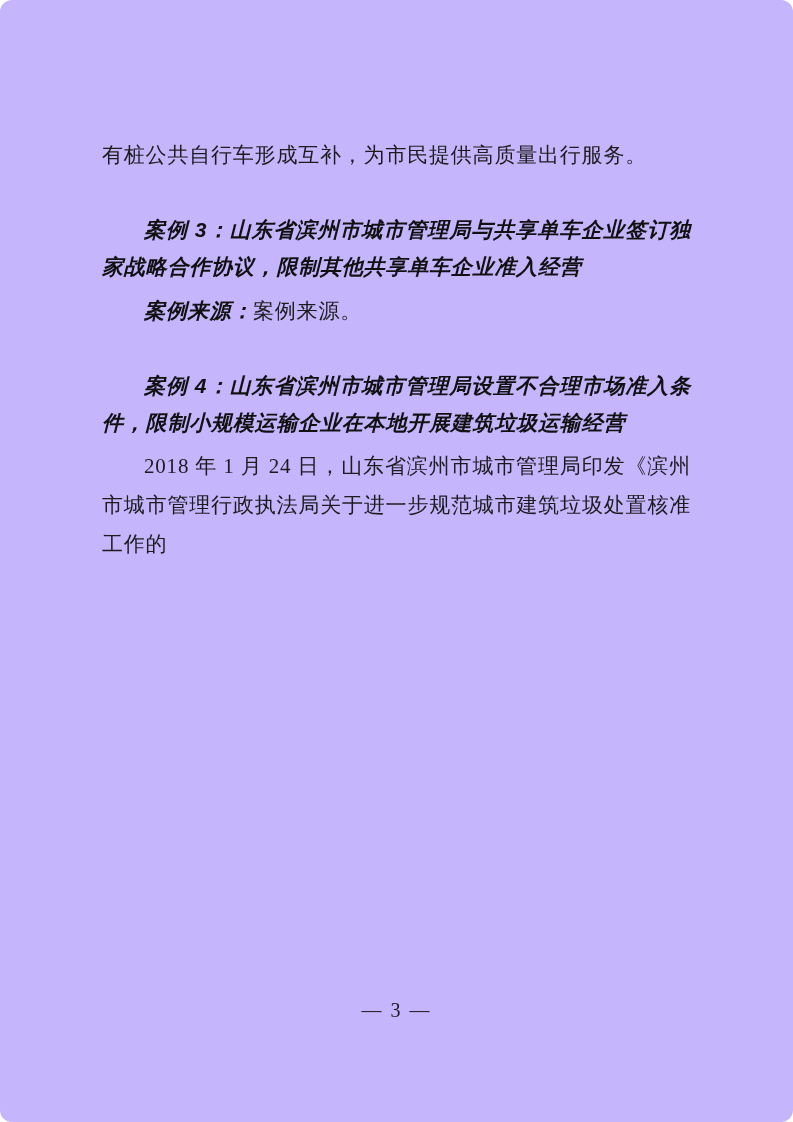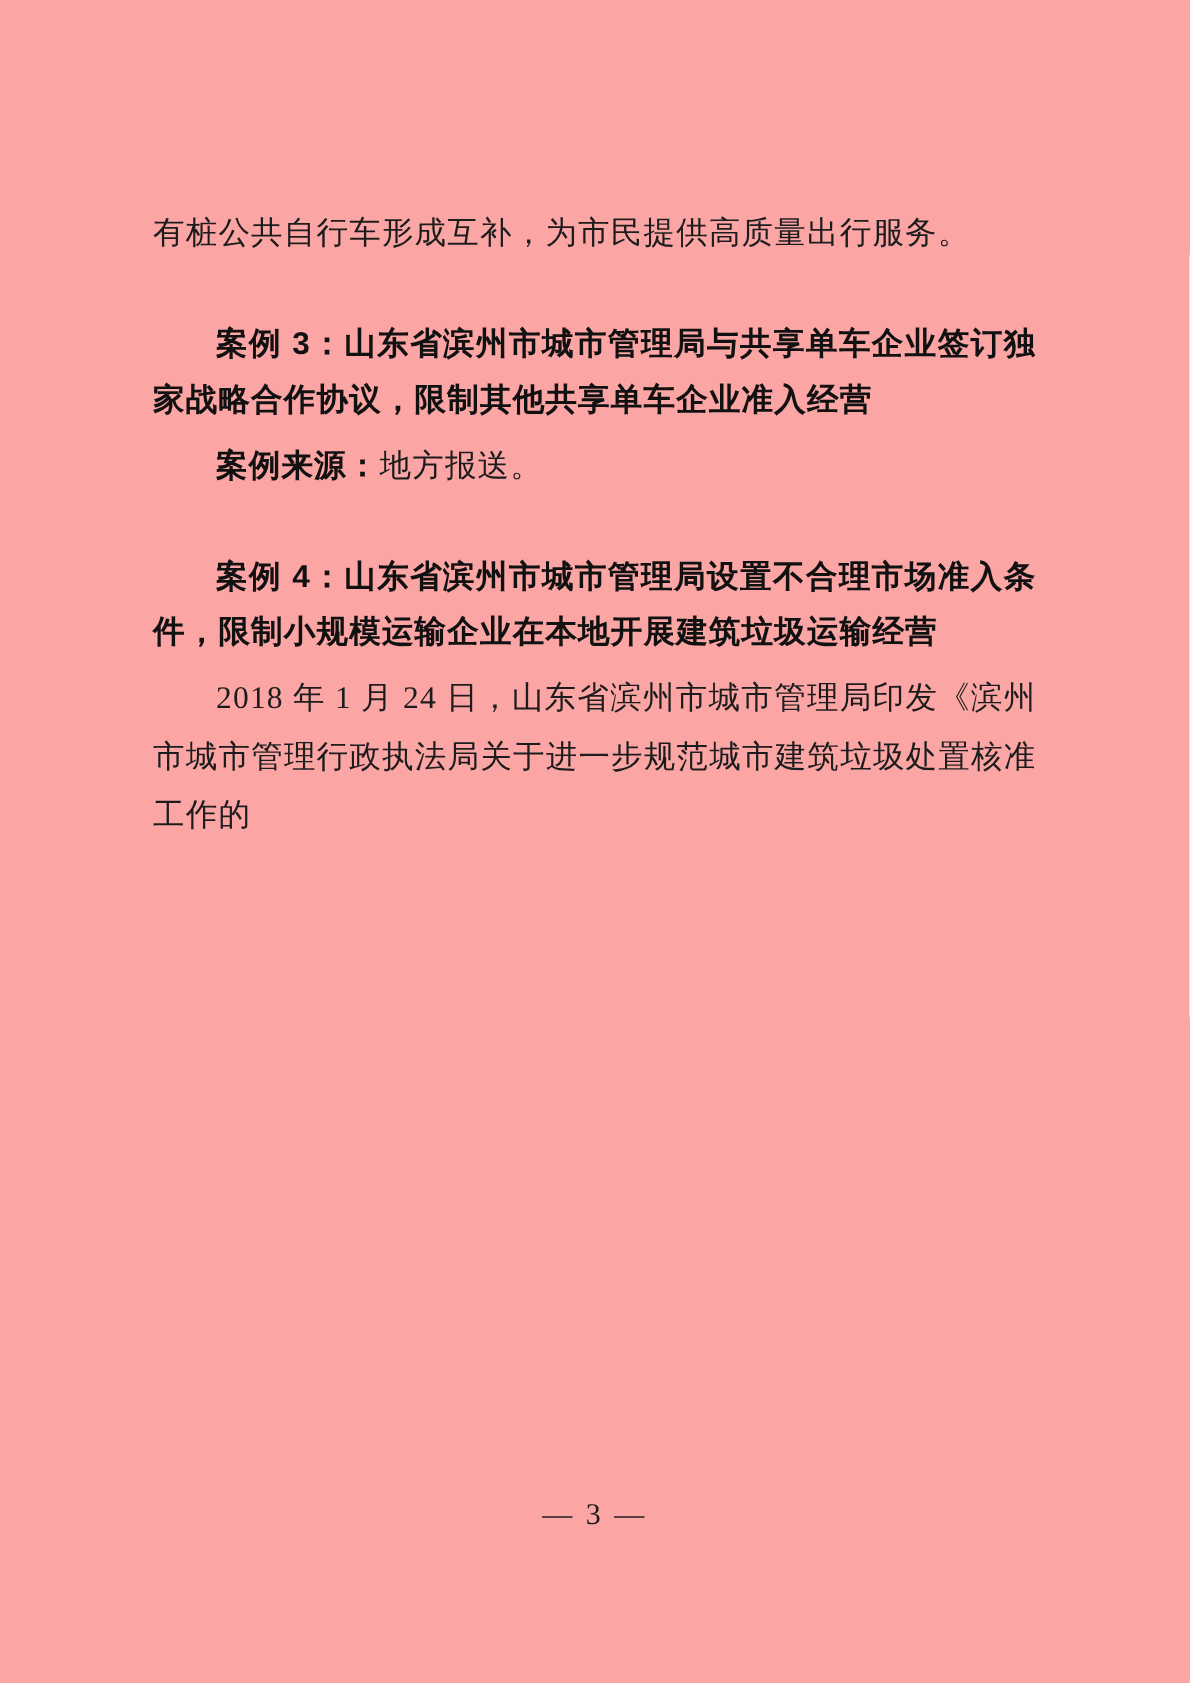--- a/index.html
+++ b/index.html
@@ -4,24 +4,25 @@
 <style>
   html, body {
     margin: 0;
     padding: 0;
     background: #ffffff;
   }
   .page {
     position: relative;
     width: 793px;
     height: 1122px;
-    background: #fca5a5;
+    background: #c4b5fd;
     overflow: hidden;
     font-family: "Liberation Serif", serif;
     color: #1c1c1c;
+    border-radius: 12px;
   }
   .content {
     position: absolute;
     left: 102px;
     top: 136px;
     width: 589px;
   }
   .body-para {
     margin: 0;
     font-size: 21px;
@@ -37,25 +38,27 @@
     margin: 36px 0 6px 0;
     font-family: "Liberation Sans", sans-serif;
     font-weight: bold;
     font-size: 21px;
     line-height: 37px;
     text-indent: 2em;
     text-align: justify;
     letter-spacing: 0.8px;
     word-break: break-all;
     color: #111111;
+    font-style: italic;
   }
   .inline-label {
     font-family: "Liberation Sans", sans-serif;
     font-weight: bold;
     color: #111111;
+    font-style: italic;
   }
   .page-footer {
     position: absolute;
     left: 0;
     right: 0;
     top: 996px;
     text-align: center;
     font-size: 20px;
     line-height: 28px;
     letter-spacing: 2px;
@@ -66,21 +69,21 @@
 <body>
 
 <div class="page">
   <div class="content">
 
     <p class="body-para">有桩公共自行车形成互补，为市民提供高质量出行服务。</p>
 
     <h2 class="case-heading">案例 3：山东省滨州市城市管理局与共享单车企业签订独家战略合作协议，限制其他共享单车企业准入经营</h2>
 
 
-    <p class="body-para indent"><span class="inline-label">案例来源：</span><span>地方报送。</span></p>
+    <p class="body-para indent"><span class="inline-label">案例来源：</span><span>案例来源。</span></p>
 
 
     <h2 class="case-heading">案例 4：山东省滨州市城市管理局设置不合理市场准入条件，限制小规模运输企业在本地开展建筑垃圾运输经营</h2>
 
     <p class="body-para indent">2018 年 1 月 24 日，山东省滨州市城市管理局印发《滨州市城市管理行政执法局关于进一步规范城市建筑垃圾处置核准工作的</p>
 
   </div>
 
   <div class="page-footer">— 3 —</div>
 </div>

